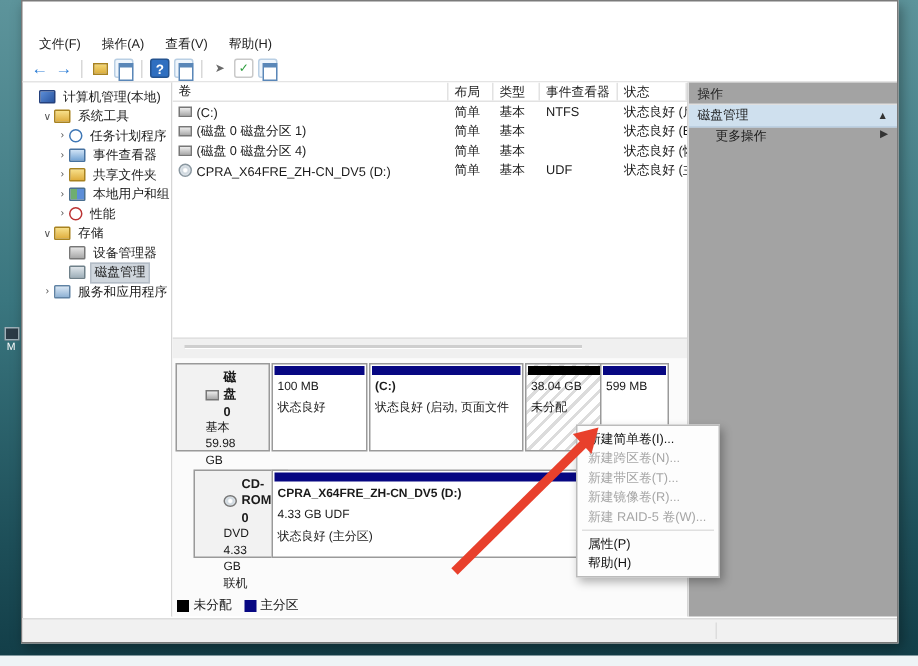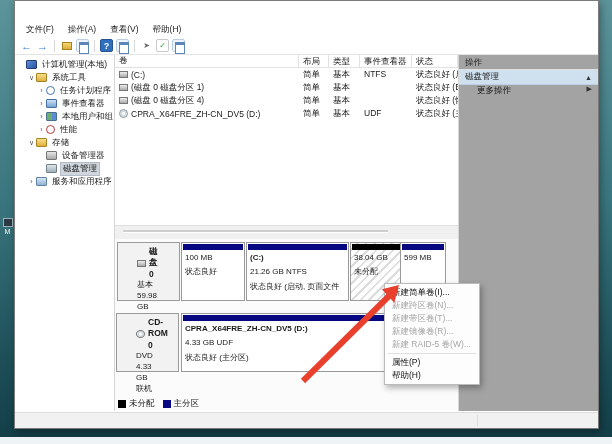--- a/index.html
+++ b/index.html
@@ -160,20 +160,25 @@
           <span class="tree-ico ico-clock"></span>
           <span class="tree-label">任务计划程序</span>
         </div>
         <div class="tree-row d2">
           <span class="tree-exp">›</span>
           <span class="tree-ico ico-event"></span>
           <span class="tree-label">事件查看器</span>
         </div>
         <div class="tree-row d2">
           <span class="tree-exp">›</span>
+          <span class="tree-ico ico-share"></span>
+          <span class="tree-label">共享文件夹</span>
+        </div>
+        <div class="tree-row d2">
+          <span class="tree-exp">›</span>
           <span class="tree-ico ico-users"></span>
           <span class="tree-label">本地用户和组</span>
         </div>
         <div class="tree-row d2">
           <span class="tree-exp">›</span>
           <span class="tree-ico ico-perf"></span>
           <span class="tree-label">性能</span>
         </div>
         <div class="tree-row d1">
           <span class="tree-exp">∨</span>
@@ -261,34 +266,33 @@
           <div>联机</div>
         </div>
         <div class="part" style="left:66px; top:187px; width:64px;">
           <div class="bar bar-primary"></div>
           <div class="ptxt">100 MB</div>
           <div class="ptxt">状态良好</div>
         </div>
         <div class="part" style="left:131px; top:187px; width:103px;">
           <div class="bar bar-primary"></div>
           <div class="ptxt ptitle">(C:)</div>
-          <div class="ptxt">21.26 GB NTFS</div>
           <div class="ptxt">状态良好 (启动, 页面文件</div>
         </div>
         <div class="part part-hatch" style="left:235px; top:187px; width:57px;">
           <div class="bar bar-black"></div>
           <div class="ptxt">38.04 GB</div>
           <div class="ptxt">未分配</div>
         </div>
         <div class="part" style="left:285px; top:187px; width:46px;">
           <div class="bar bar-primary"></div>
           <div class="ptxt">599 MB</div>
         </div>
 
-        <div class="disk-head" style="left:1px; top:258px;">
+        <div class="disk-head" style="left:14px; top:258px;">
           <div class="dh-title">
               <span class="dh-ico disc"></span>
               <span>CD-ROM 0</span>
             </div>
           <div>DVD</div>
           <div>4.33 GB</div>
           <div>联机</div>
         </div>
         <div class="part" style="left:66px; top:258px; width:273px;">
           <div class="bar bar-primary"></div>

